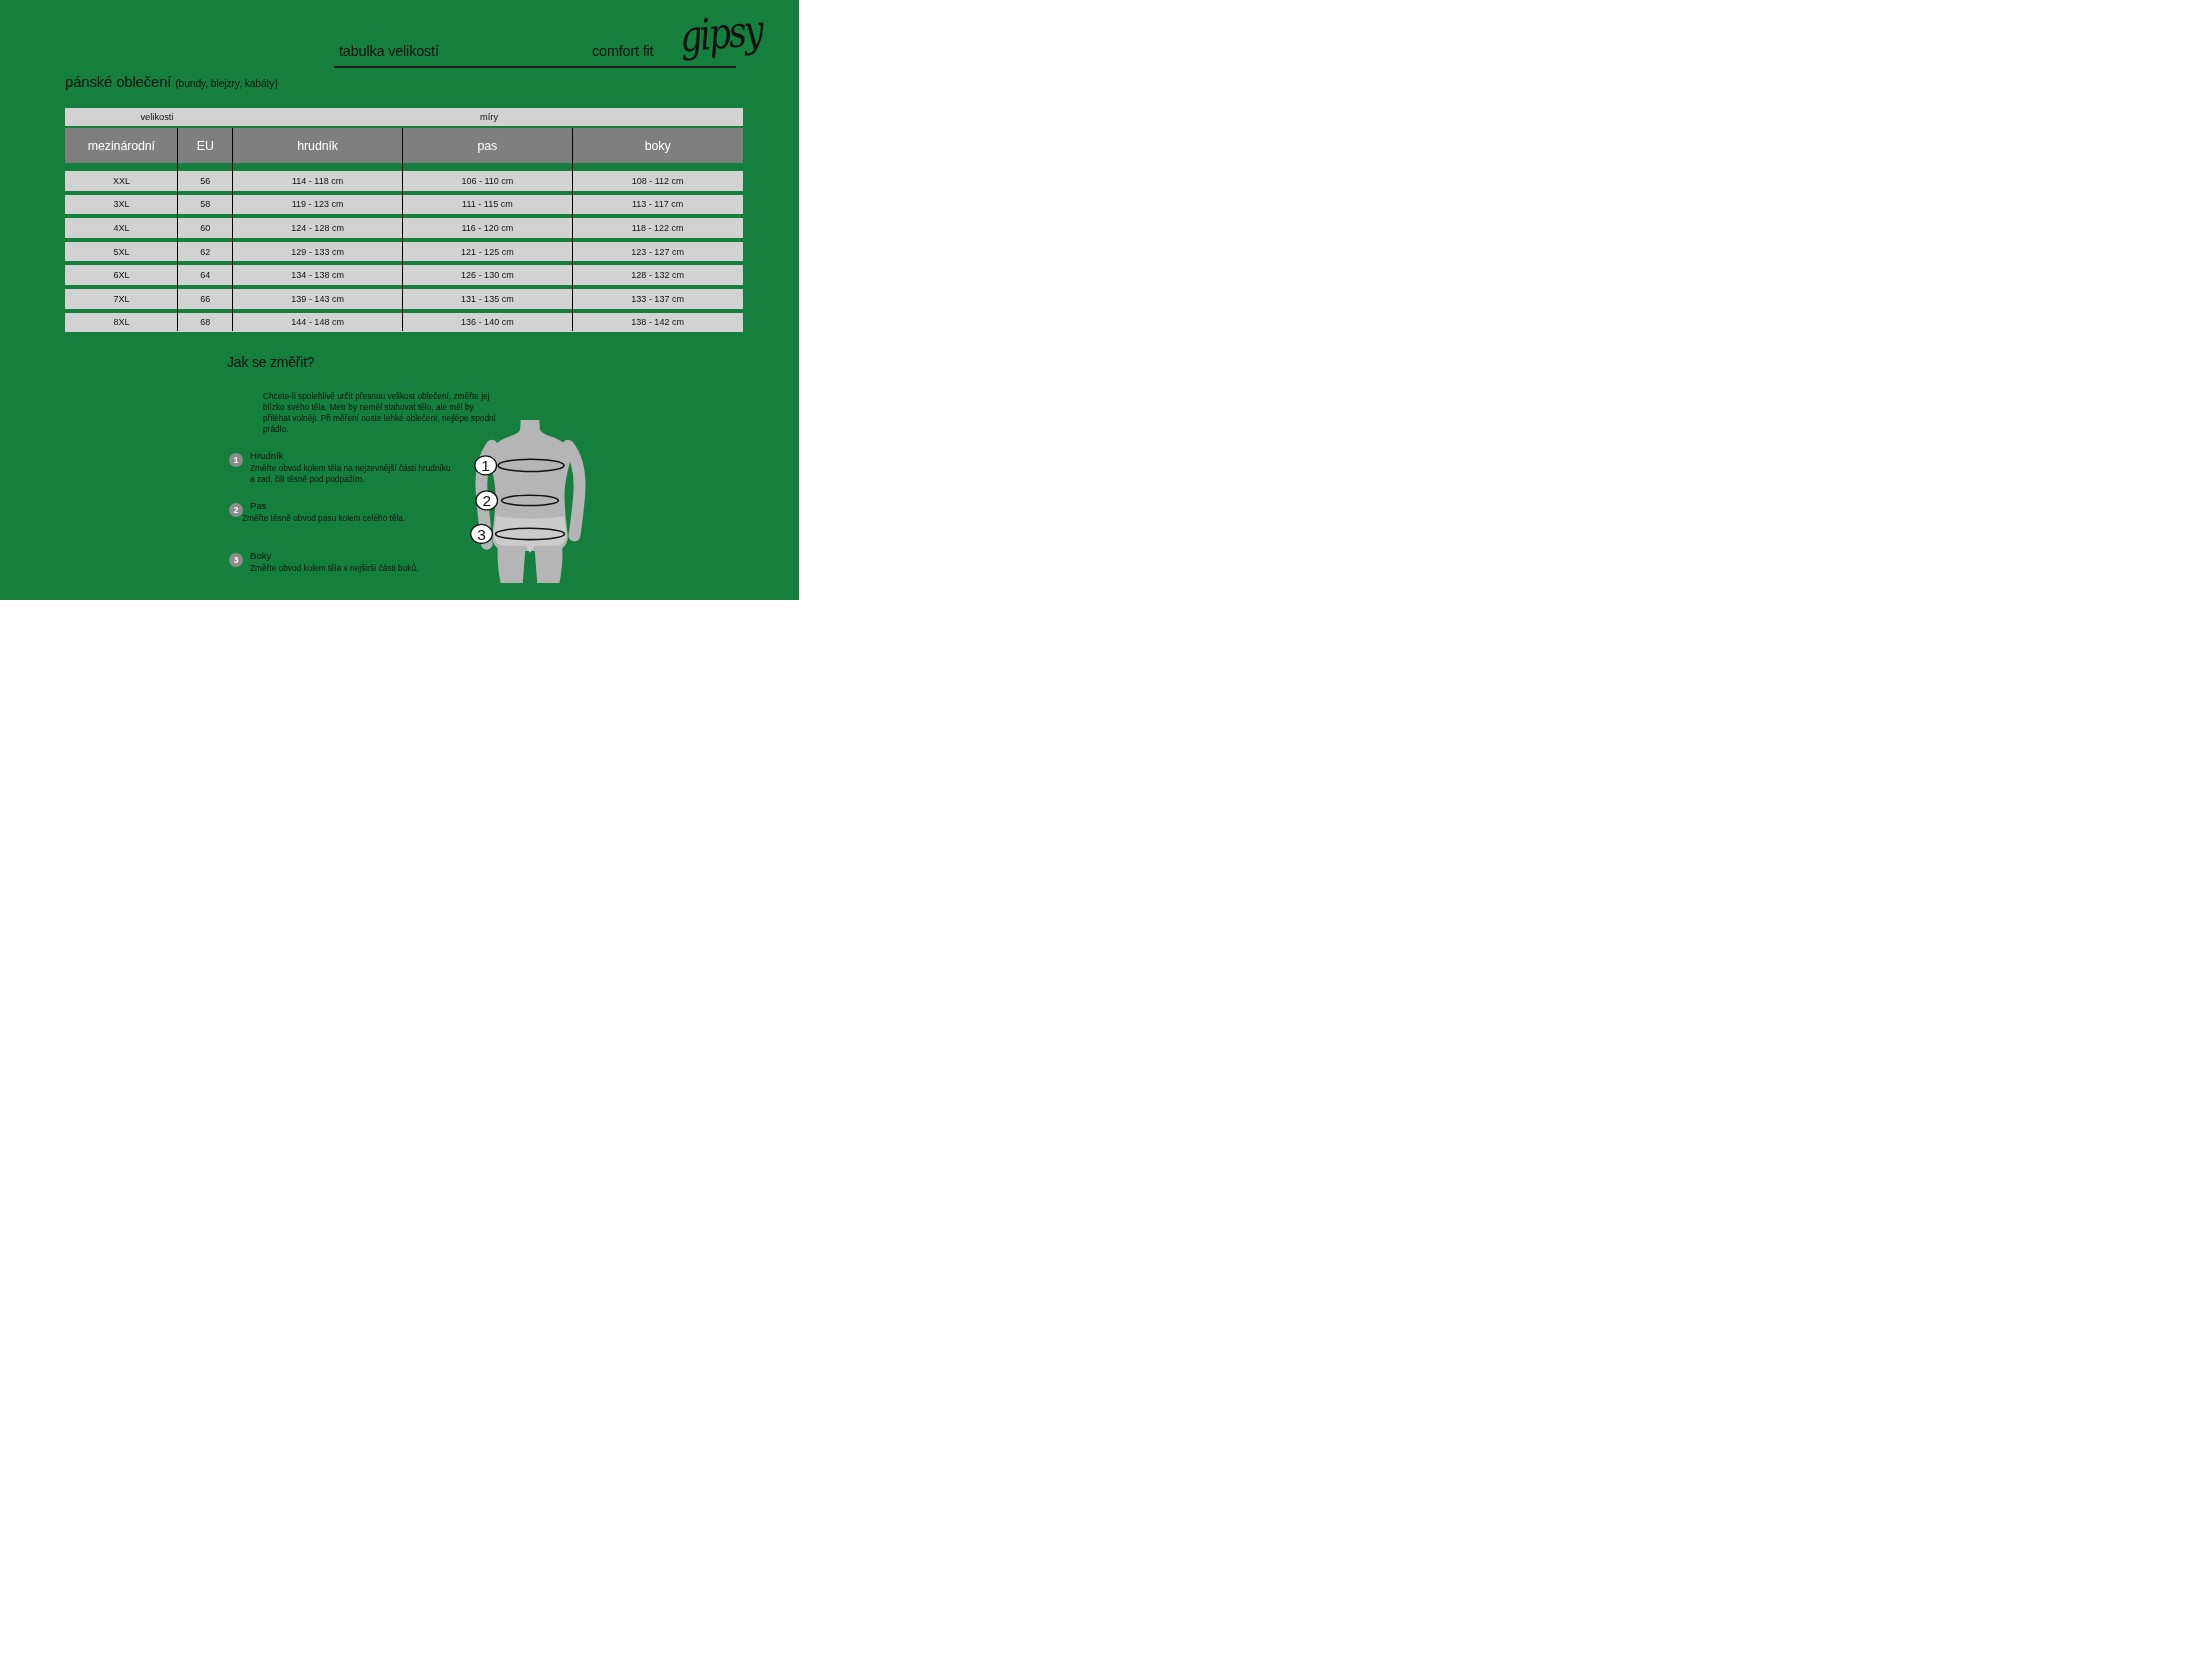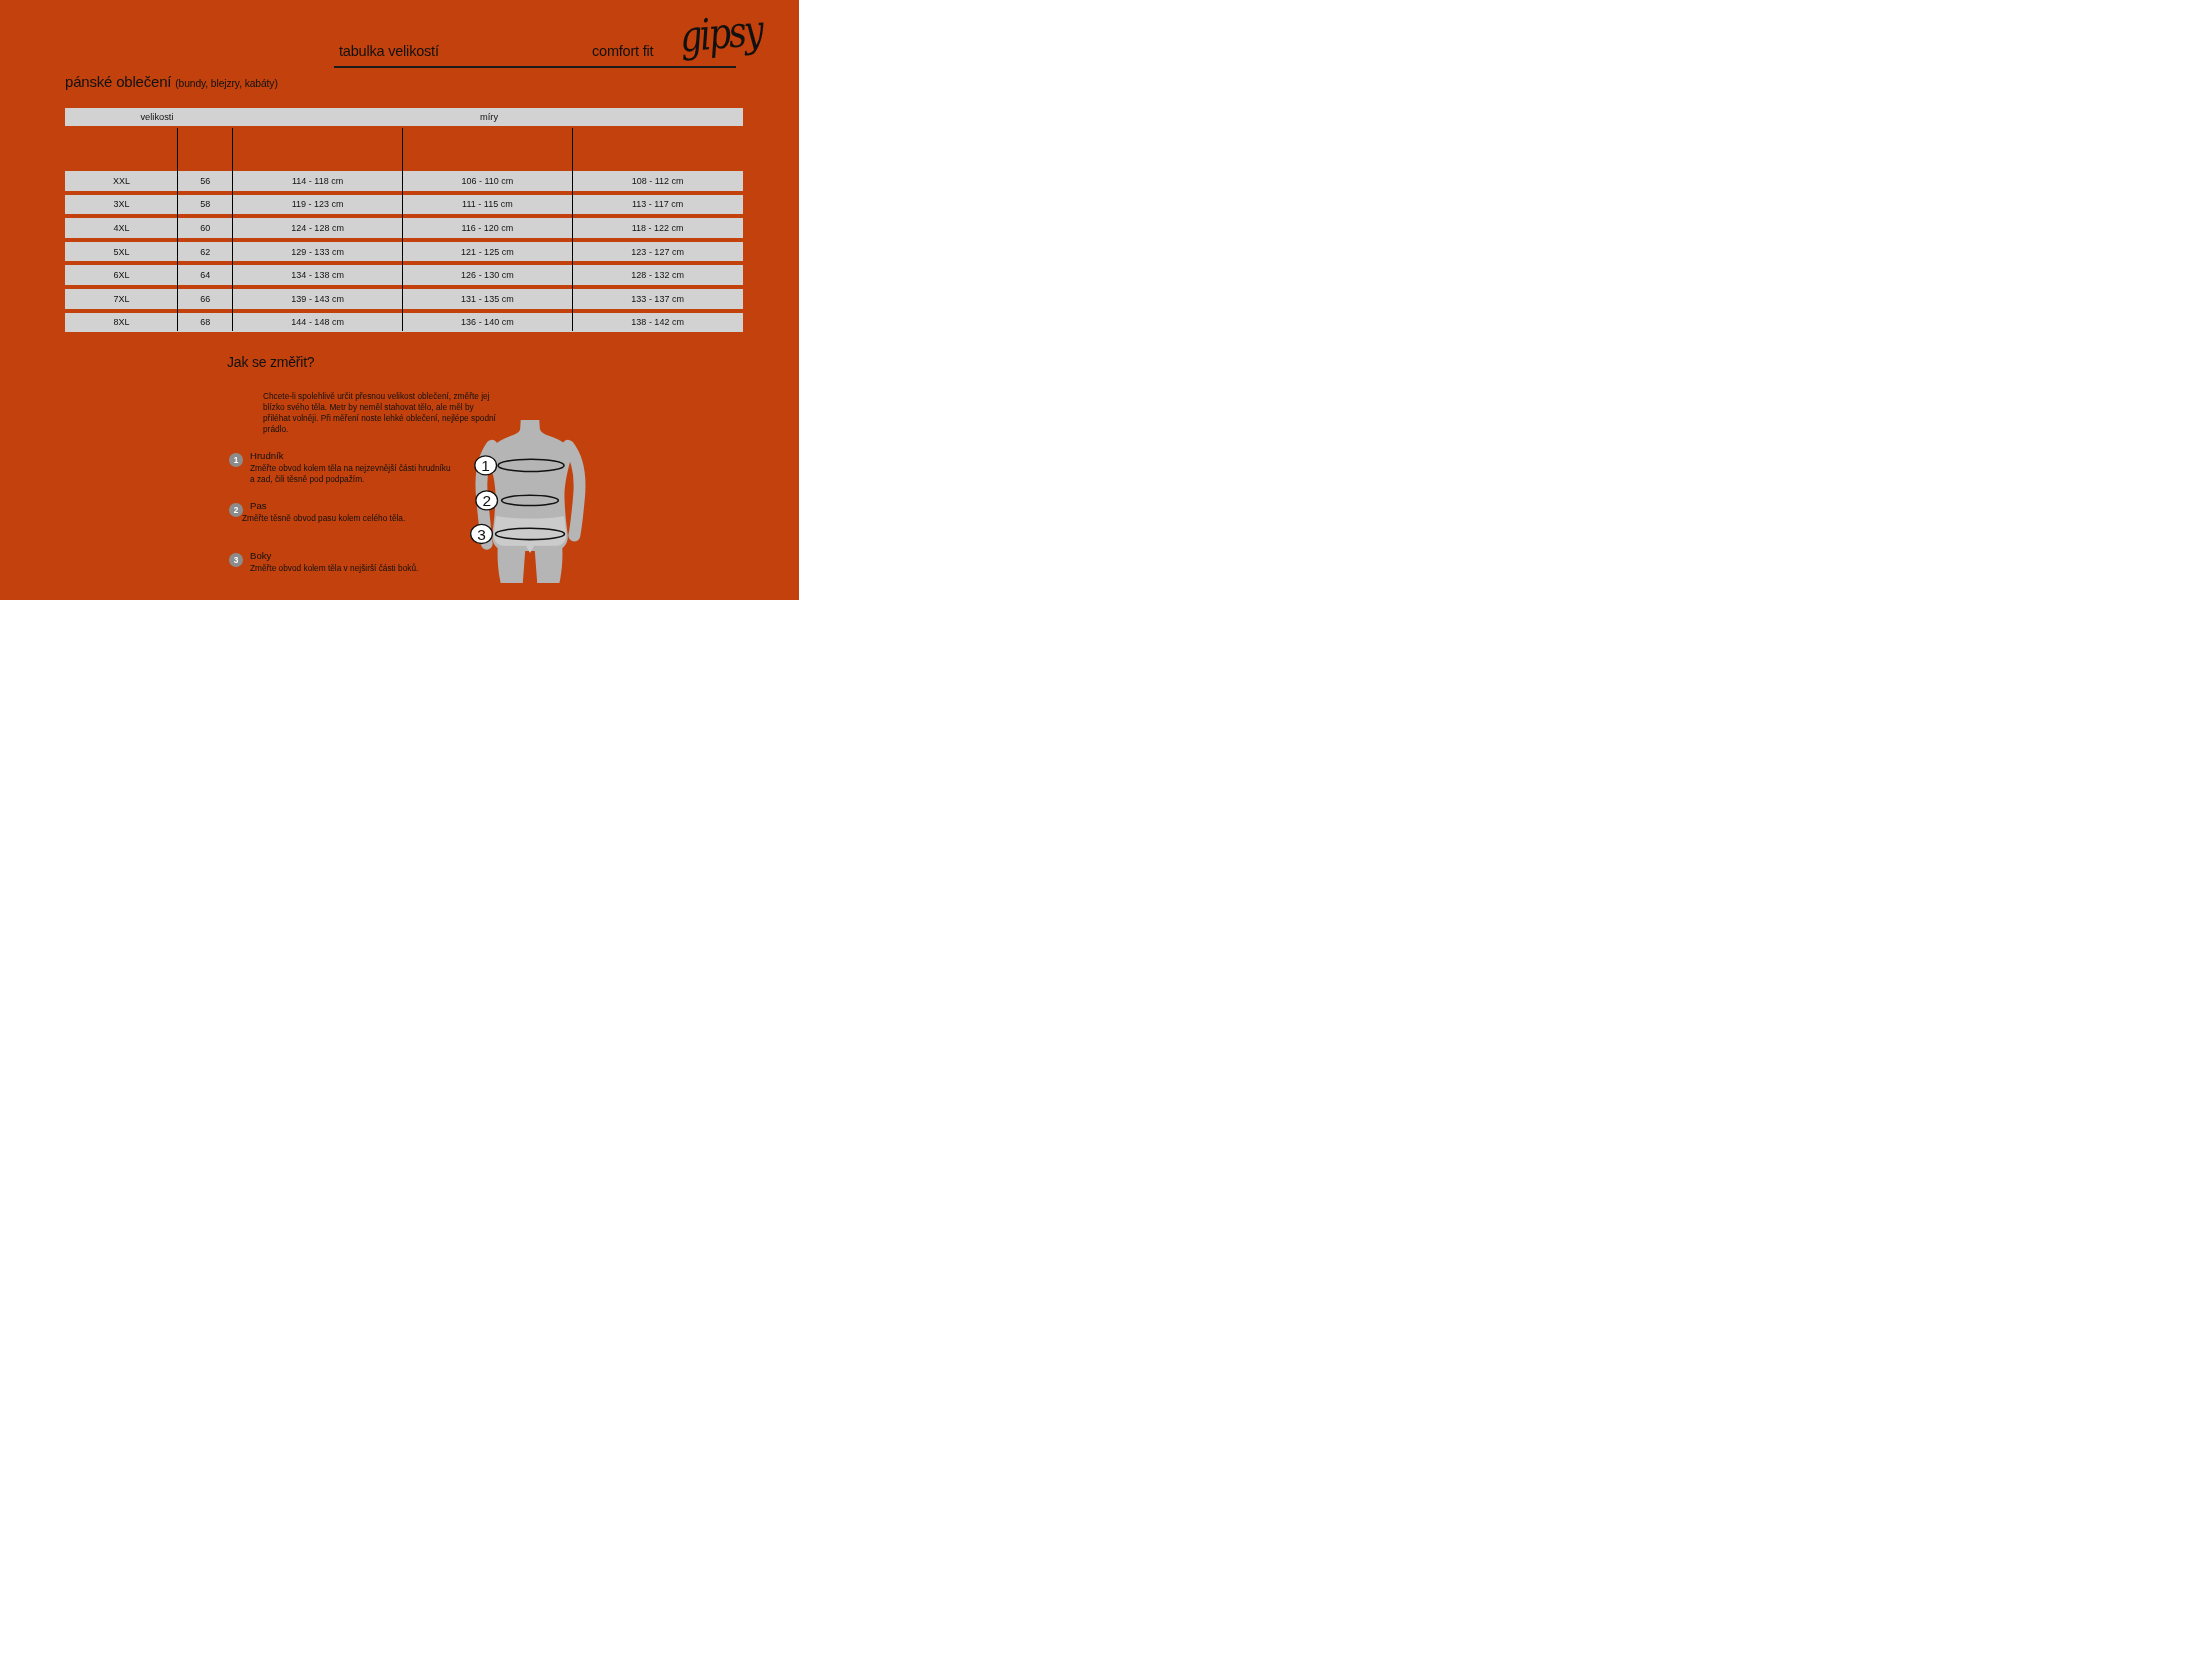--- a/index.html
+++ b/index.html
@@ -1,17 +1,17 @@
 <!DOCTYPE html>
 <html style="font-size:8.3px"><head>
 <meta charset="utf-8">
 <style>
   html,body{margin:0;padding:0;background:#fff;}
   #canvas{
-    position:relative;width:799px;height:600px;background:#c2410c;
+    position:relative;width:799px;height:600px;background:#15803d;
     font-family:"Liberation Sans",sans-serif;color:#111;overflow:hidden;
   }
   .abs{position:absolute;}
   
   .h-title{left:339px;top:43px;font-size:14.5px;letter-spacing:-0.2px;}
   .h-fit{left:592px;top:43px;font-size:14.5px;letter-spacing:-0.2px;}
   .h-rule{left:334px;top:66px;width:402px;height:1.6px;background:#1b1b1b;}
   .h-logo{
     left:678px;top:15.5px;font-family:"DejaVu Serif",serif;font-style:italic;
     font-size:43px;line-height:1;letter-spacing:-3.1px;
@@ -57,20 +57,27 @@
   <div class="abs h-logo">gipsy</div>
 
   <div class="abs sec-title">
     <span>pánské oblečení</span>
     <span class="sec-sub">(bundy, blejzry, kabáty)</span>
   </div>
 
   <div class="abs band band-sizes">velikosti</div>
   <div class="abs band band-measures">míry</div>
 
+  <div class="abs thead">
+    <div class="tcell c0">mezinárodní</div>
+    <div class="tcell c1">EU</div>
+    <div class="tcell c2">hrudník</div>
+    <div class="tcell c3">pas</div>
+    <div class="tcell c4">boky</div>
+  </div>
 
   <div id="rows" class="abs">
       <div class="trow">
         <div class="tcell c0">XXL</div>
         <div class="tcell c1">56</div>
         <div class="tcell c2">114 - 118 cm</div>
         <div class="tcell c3">106 - 110 cm</div>
         <div class="tcell c4">108 - 112 cm</div>
       </div>
       <div class="trow">

